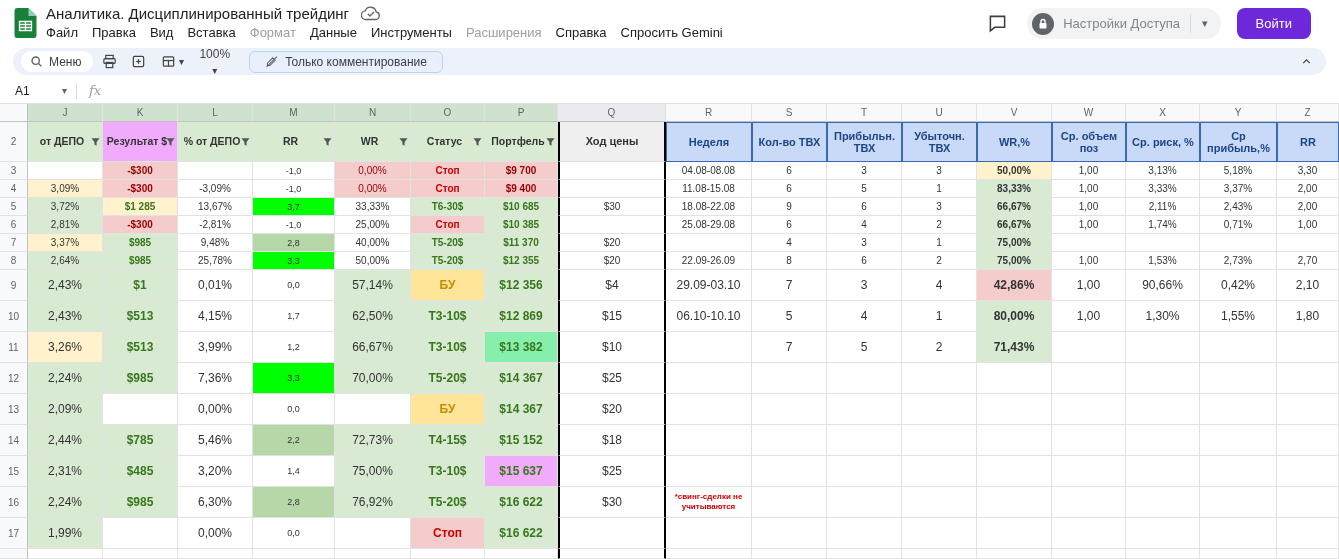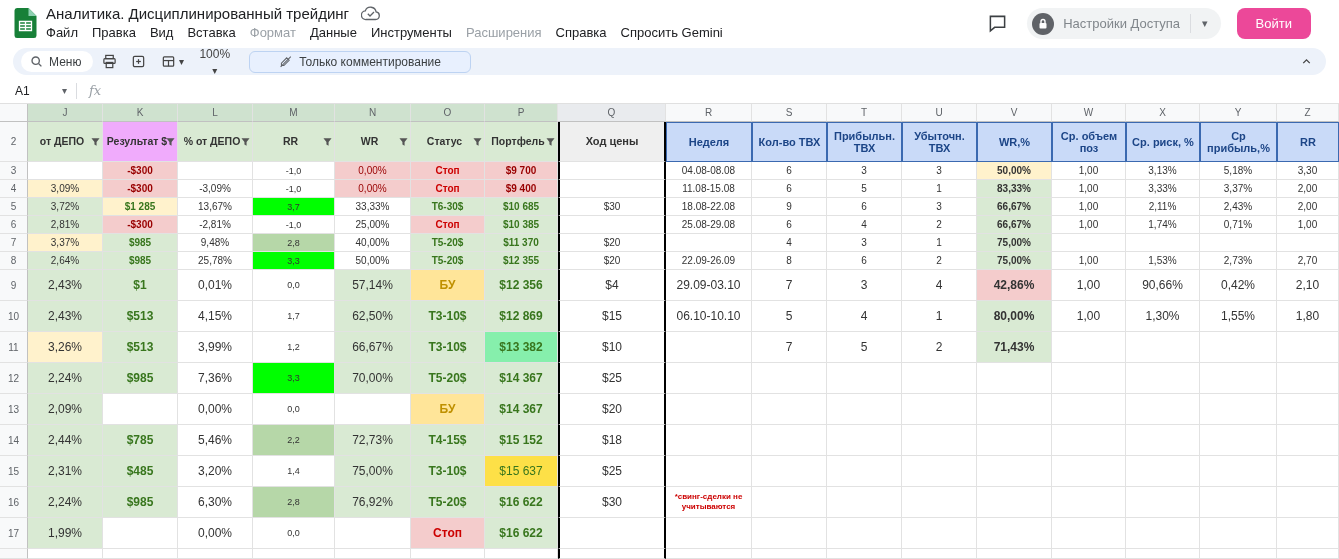--- a/index.html
+++ b/index.html
@@ -14,30 +14,30 @@
   .doc-title { font-size:15px; color:#202124; }
   .menu-row { display:flex; margin-top:1px; margin-left:-7px; }
   .menu-item { font-size:13px; color:#202124; padding:2px 7px; border-radius:4px; cursor:pointer; white-space:nowrap; }
   .menu-item.disabled { color:#9aa0a6; }
   .top-right { position:absolute; right:28px; top:8px; display:flex; align-items:center; gap:16px; }
   .icon-btn { display:flex; align-items:center; justify-content:center; width:28px; height:28px; cursor:pointer; }
   .share-btn { display:flex; align-items:center; background:#f1f3f4; border-radius:16px; height:31px; padding:0 4px; cursor:pointer; }
   .share-label { font-size:13px; color:#80868b; margin:0 8px 0 8px; white-space:nowrap; }
   .share-divider { width:1px; height:19px; background:#dadce0; margin:0 2px; }
   .share-caret { color:#5f6368; font-size:11px; padding:0 9px; }
-  .signin-btn { background:#ec4899; color:#fff; font-size:13px; font-weight:500; padding:8px 19px; border-radius:8px; cursor:pointer; white-space:nowrap; }
+  .signin-btn { background:#6d28d9; color:#fff; font-size:13px; font-weight:500; padding:8px 19px; border-radius:8px; cursor:pointer; white-space:nowrap; }
 
   
   .toolbar { height:32px; background:#fff; position:relative; }
   .toolbar-bar { position:absolute; left:13px; right:13px; top:2px; height:27px; background:#edf2fa; border-radius:14px; display:flex; align-items:center; padding:0 8px; gap:3px; }
   .menu-pill { background:#fff; border-radius:11px; height:21px; display:flex; align-items:center; gap:6px; padding:0 12px 0 9px; font-size:12px; color:#3c4043; cursor:pointer; }
   .tb-icon { width:26px; height:24px; display:flex; align-items:center; justify-content:center; cursor:pointer; border-radius:4px; }
   .zoom-ctl { display:flex; align-items:center; gap:4px; font-size:12px; color:#444; padding:0 6px; cursor:pointer;flex-direction:column; }
   .tb-caret { font-size:10px; color:#444; }
-  .mode-chip { display:flex; align-items:center; gap:7px; background:#e8f0fe; border:1px solid #bdd3f2; border-radius:6px; height:22px; padding:0 29px; font-size:12px; color:#3c4043; margin-left:10px; cursor:pointer; white-space:nowrap; }
+  .mode-chip { display:flex; align-items:center; gap:7px; background:#e8f0fe; border:1px solid #bdd3f2; border-radius:6px; height:22px; padding:0 15px; font-size:12px; color:#3c4043; margin-left:10px; cursor:pointer; white-space:nowrap; }
   .collapse-btn { margin-left:auto; width:24px; height:24px; display:flex; align-items:center; justify-content:center; cursor:pointer; }
 
   
   .formulabar { height:26px; background:#fff; display:flex; align-items:center; border-bottom:1px solid #e0e0e0; }
   .name-box { width:76px; display:flex; align-items:center; justify-content:space-between; padding:0 9px 0 15px; font-size:12px; color:#202124; cursor:pointer; }
   .nb-caret { font-size:10px; color:#5f6368; }
   .fb-divider { width:1px; height:16px; background:#dadce0; }
   .fx { font-family:"DejaVu Serif","Liberation Serif",serif; font-style:italic; color:#9aa0a6; font-size:13px; margin-left:12px; }
   .formula-input { flex:1; height:100%; }
 
@@ -528,21 +528,21 @@
       <div class="cell big" style="width: 62px; height: 31px;"></div>
     </div>
     <div class="grow">
       <div class="rownum" style="height: 31px;">15</div>
       <div class="cell big" style="width: 75px; height: 31px; background: rgb(217, 234, 211);">2,31%</div>
       <div class="cell big" style="width: 75px; height: 31px; background: rgb(217, 234, 211); color: rgb(56, 118, 29); font-weight: 700;">$485</div>
       <div class="cell big" style="width: 75px; height: 31px;">3,20%</div>
       <div class="cell big" style="width: 82px; height: 31px; font-size: 9px;">1,4</div>
       <div class="cell big" style="width: 76px; height: 31px; background: rgb(217, 234, 211);">75,00%</div>
       <div class="cell big" style="width: 74px; height: 31px; background: rgb(217, 234, 211); color: rgb(56, 118, 29); font-weight: 700;">Т3-10$</div>
-      <div class="cell big" style="width: 73px; height: 31px; background: #fde047; color: rgb(56, 118, 29); font-weight: 400;">$15 637</div>
+      <div class="cell big" style="width: 73px; height: 31px; background: #f0abfc; color: rgb(56, 118, 29); font-weight: 700;">$15 637</div>
       <div class="cell big thick" style="width: 108px; height: 31px;">$25</div>
       <div class="cell big" style="width: 86px; height: 31px;"></div>
       <div class="cell big" style="width: 75px; height: 31px;"></div>
       <div class="cell big" style="width: 75px; height: 31px;"></div>
       <div class="cell big" style="width: 75px; height: 31px;"></div>
       <div class="cell big" style="width: 75px; height: 31px;"></div>
       <div class="cell big" style="width: 74px; height: 31px;"></div>
       <div class="cell big" style="width: 74px; height: 31px;"></div>
       <div class="cell big" style="width: 77px; height: 31px;"></div>
       <div class="cell big" style="width: 62px; height: 31px;"></div>

